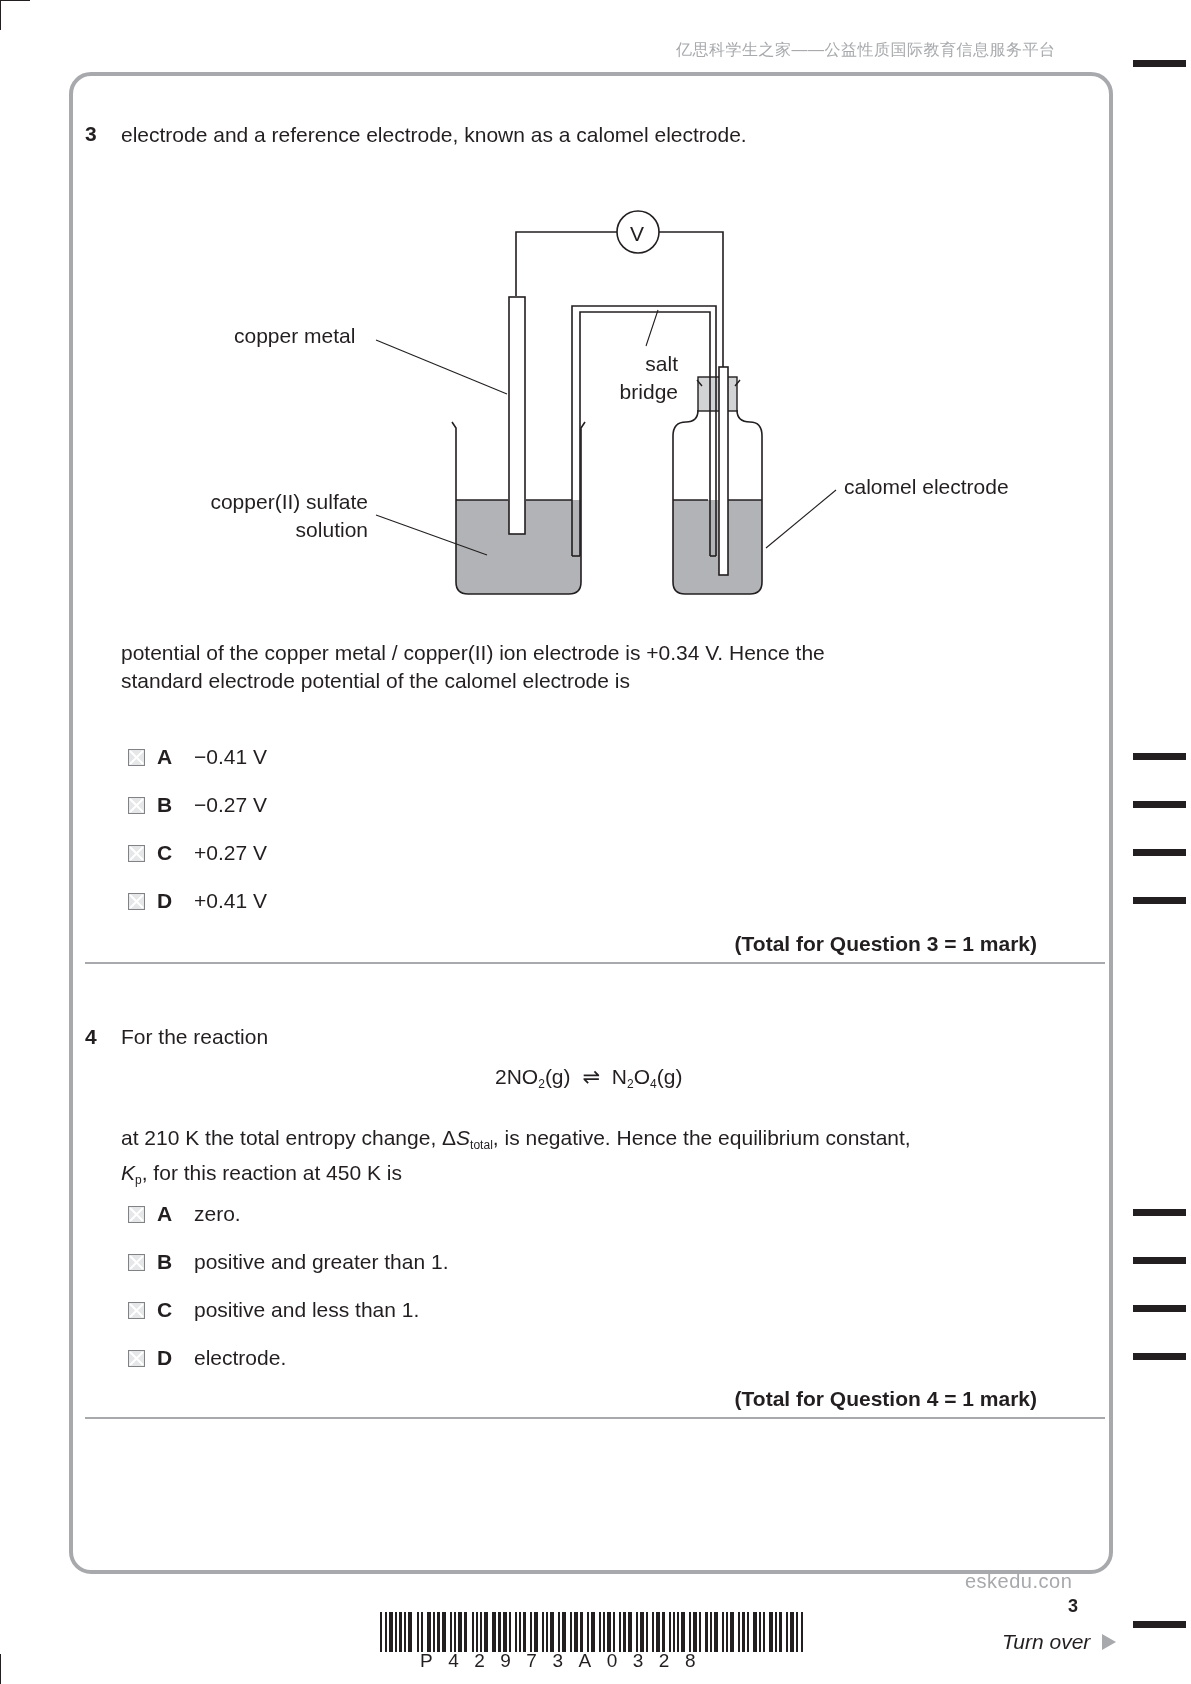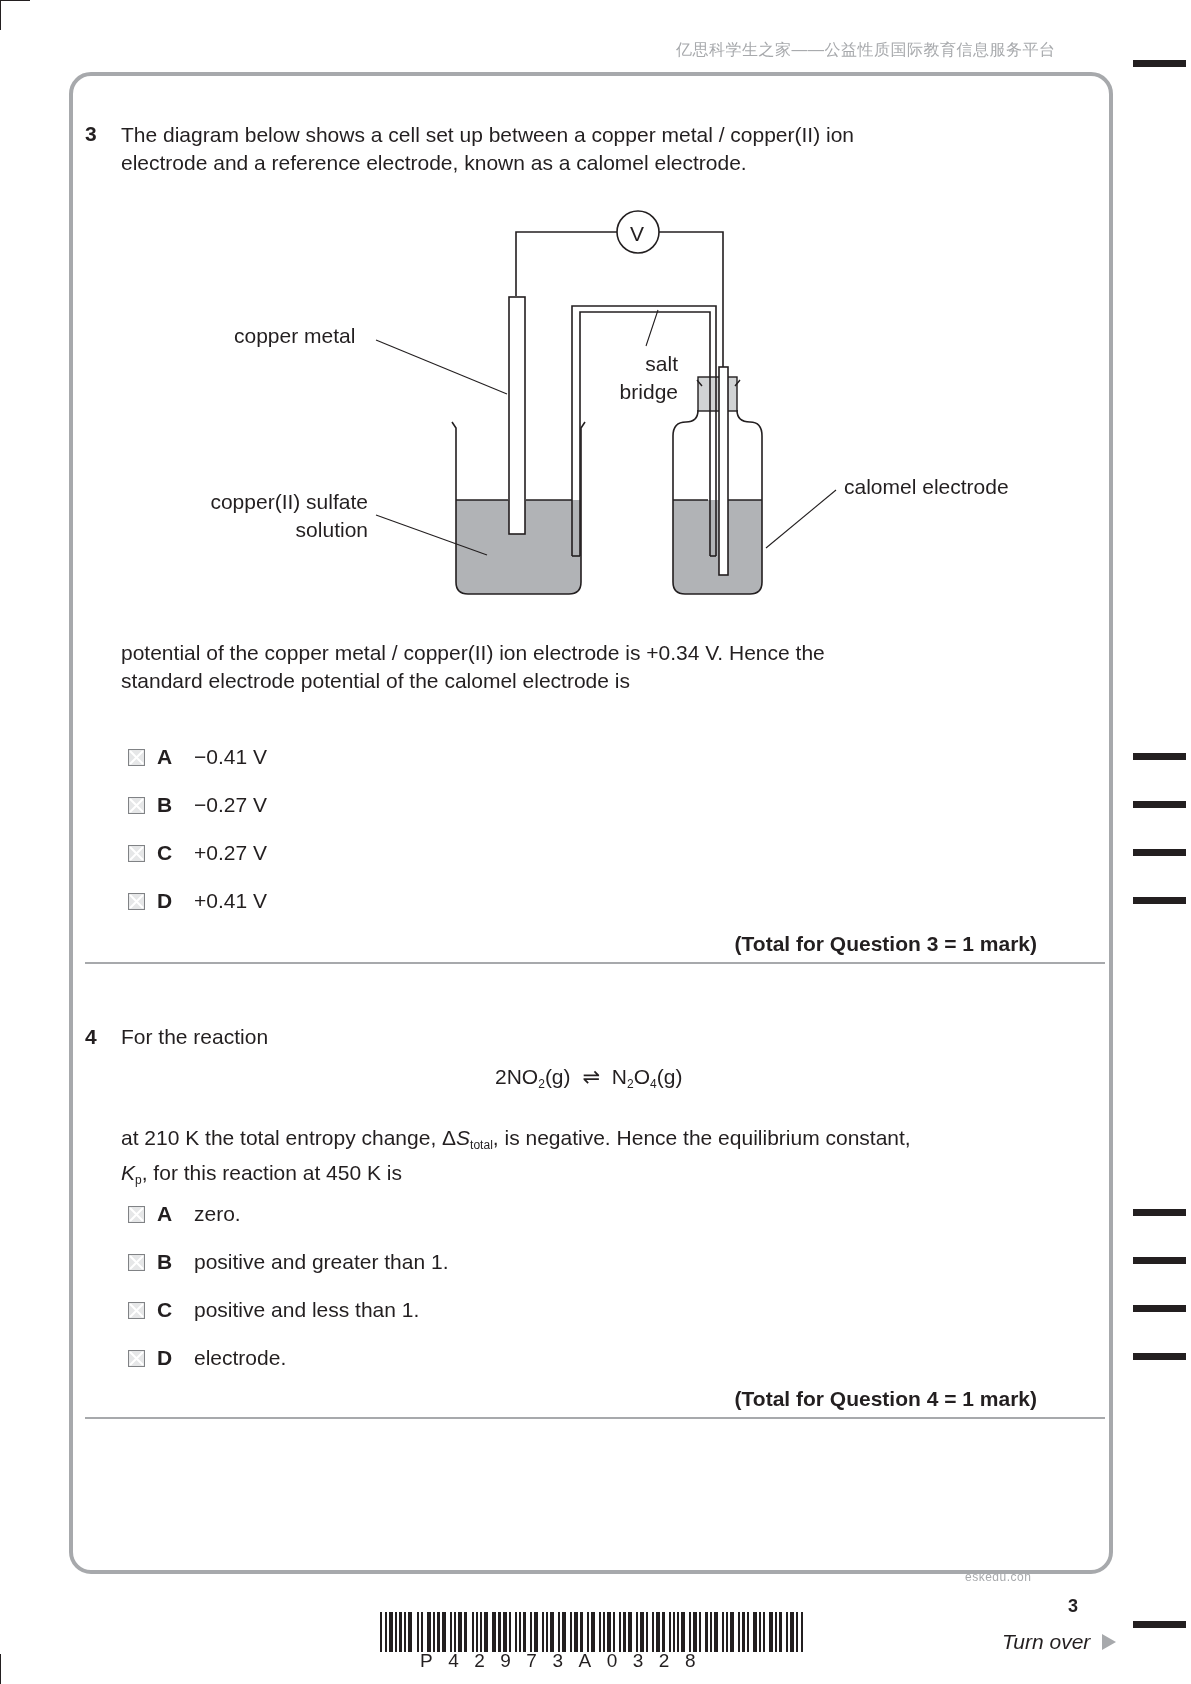--- a/index.html
+++ b/index.html
@@ -17,39 +17,38 @@
   .opt-letter{font-weight:bold;width:37px;}
   .total{position:absolute;right:154px;font-weight:bold;font-size:21px;white-space:nowrap;}
   .hr{position:absolute;left:85px;width:1020px;height:2px;background:#a7a9ac;}
   .diagram{position:absolute;left:0;top:0;}
   .lbl{position:absolute;font-size:21px;line-height:28px;white-space:nowrap;}
   sub{font-size:12px;vertical-align:-4px;}
   .eq{position:absolute;left:495px;top:1065px;font-size:21px;white-space:nowrap;}
   .page-no{position:absolute;left:1068px;top:1596px;font-weight:bold;font-size:18px;}
   .turn-over{position:absolute;left:1002px;top:1630px;font-weight:normal;font-style:italic;font-size:21px;display:flex;align-items:center;}
   .tri{width:0;height:0;border-top:8px solid transparent;border-bottom:8px solid transparent;border-left:14px solid #a7a9ac;margin-left:12px;}
-  .watermark-bottom{position:absolute;left:965px;top:1570px;font-size:12px;color:#a7a9ac;letter-spacing:0.5px;}
+  .watermark-bottom{position:absolute;left:965px;top:1570px;font-size:20px;color:#a7a9ac;letter-spacing:0.5px;}
   .barcode{position:absolute;left:380px;top:1612px;}
   .barcode-digits{position:absolute;left:420px;top:1650px;font-size:19px;letter-spacing:15.5px;white-space:nowrap;}
 </style>
 </head>
 <body>
 
 <div class="crop-mark-v" style="left:0;top:0;height:30px;"></div>
 <div class="crop-mark-h" style="left:0;top:0;width:30px;"></div>
 <div class="crop-mark-v" style="left:0;top:1654px;height:30px;"></div>
 
 <div class="watermark-top">亿思科学生之家——公益性质国际教育信息服务平台</div>
 <div class="side-mark" style="top:60px;"></div>
 
 <div class="frame"></div>
 
 <div class="qnum" style="left:85px;top:122px;">3</div>
 <div class="text" style="left:121px;top:121px;">
-  <div>The diagram below shows a cell set up between a copper metal / copper(II) ion</div>
   <div>electrode and a reference electrode, known as a calomel electrode.</div>
 </div>
 
 <svg class="diagram" width="1191" height="620" viewBox="0 0 1191 620" style="top:0;">
   <g fill="none" stroke="#231f20" stroke-width="1.6">
 
     <polyline points="516,296 516,232 617,232"></polyline>
     <polyline points="658,232 723,232 723,368"></polyline>
 
     <circle cx="638" cy="232" r="21" fill="#fff"></circle>

